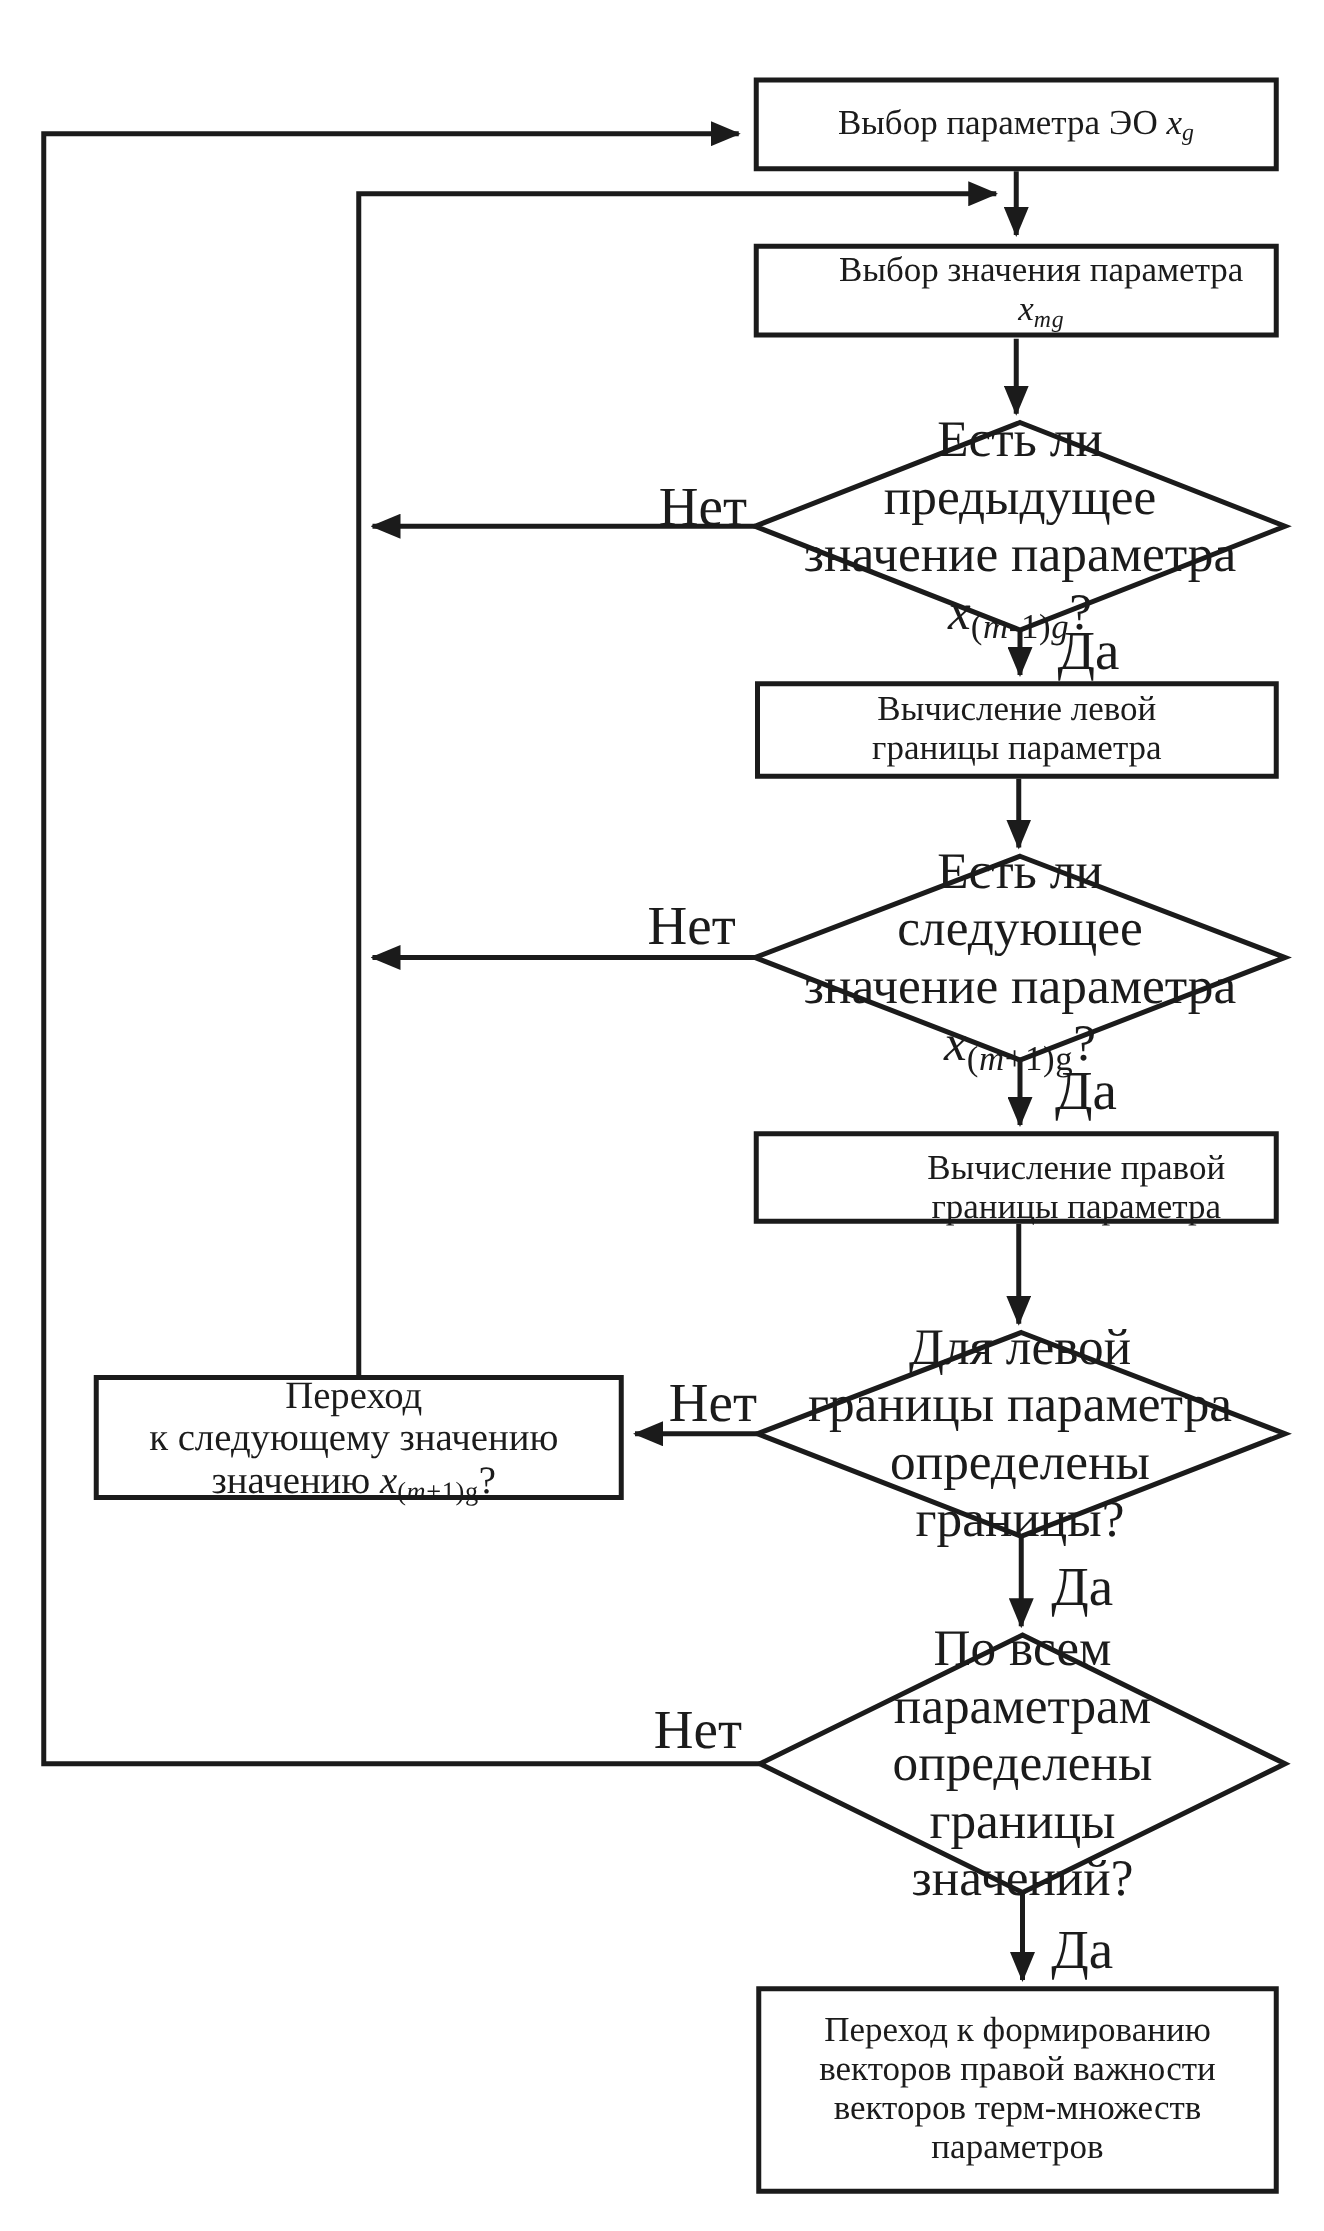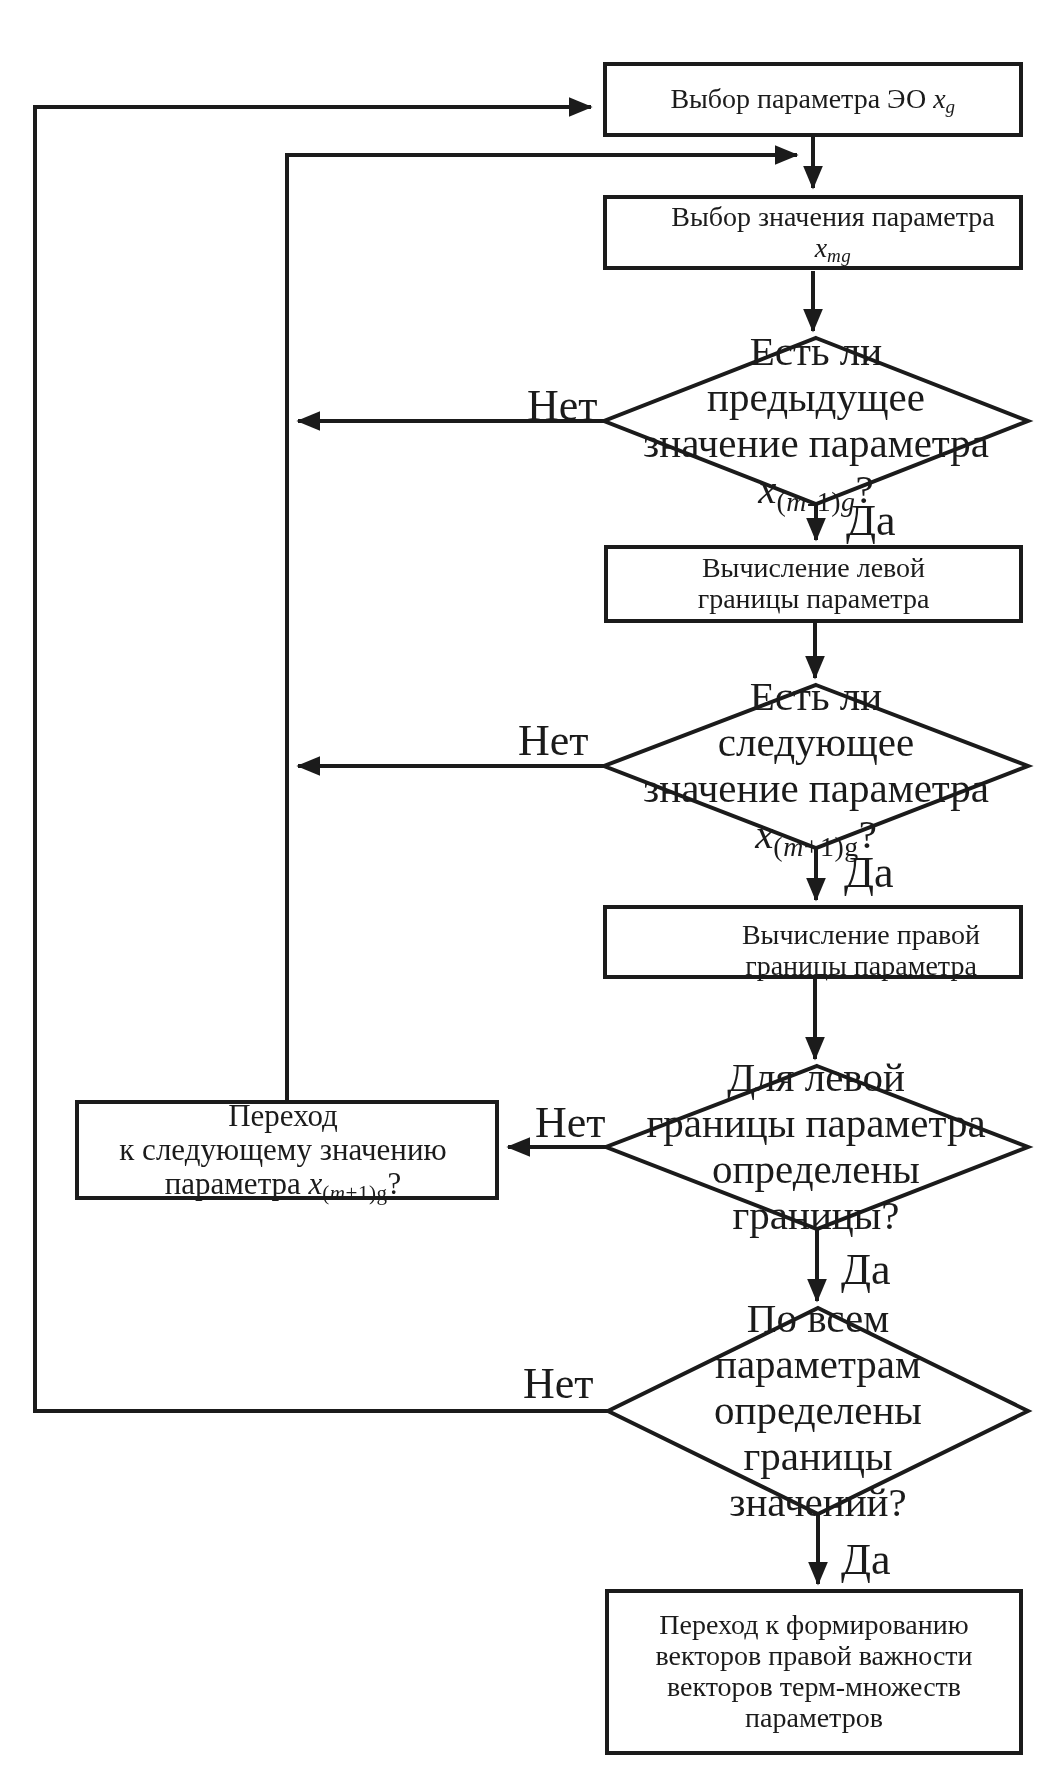--- a/index.html
+++ b/index.html
@@ -118,21 +118,21 @@
     <span>Для левой</span>
     <span>границы параметра</span>
     <span>определены</span>
     <span>границы?</span>
   </div>
 
   <div class="node" style="left:75px;top:1100px;width:416px;height:100px;font-size:31px;">
     <span>Переход</span>
     <span>к следующему значению</span>
     <span class="mathline">
-      <span>параметра</span>
+      <span>значению</span>
       <i class="mvar">x</i><sub><span>(</span><i>m</i><span>+1)g</span><i></i></sub><span>?</span>
     </span>
   </div>
 
   <div class="node diamond-text" style="left:618px;top:1308px;width:400px;height:206px;">
     <span>По всем</span>
     <span>параметрам</span>
     <span>определены</span>
     <span>границы</span>
     <span>значений?</span>

